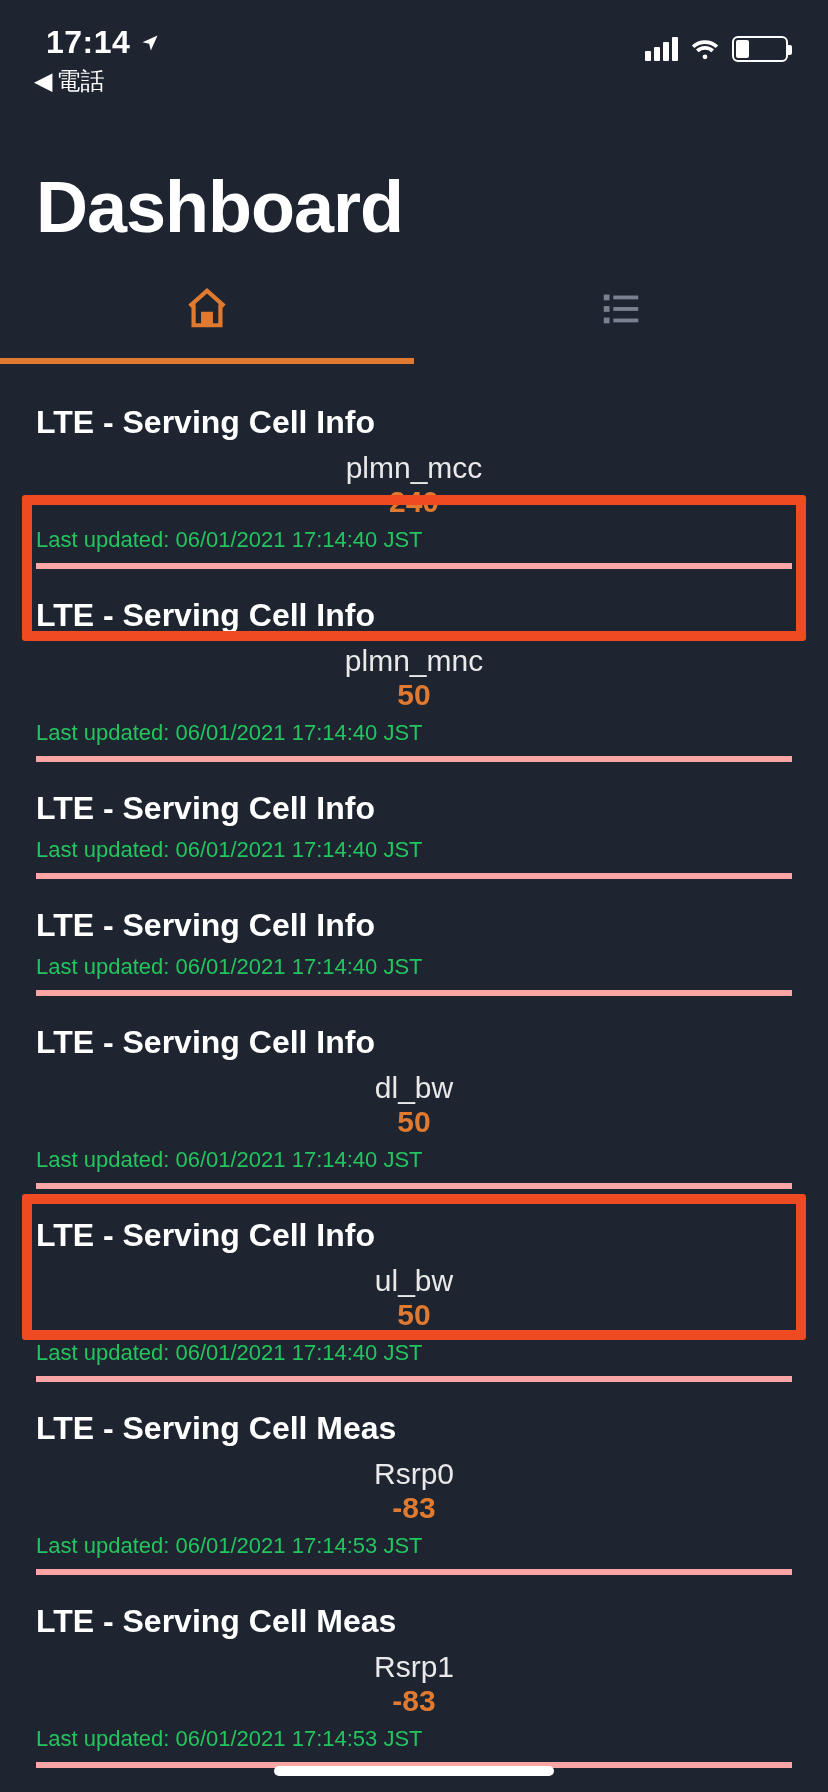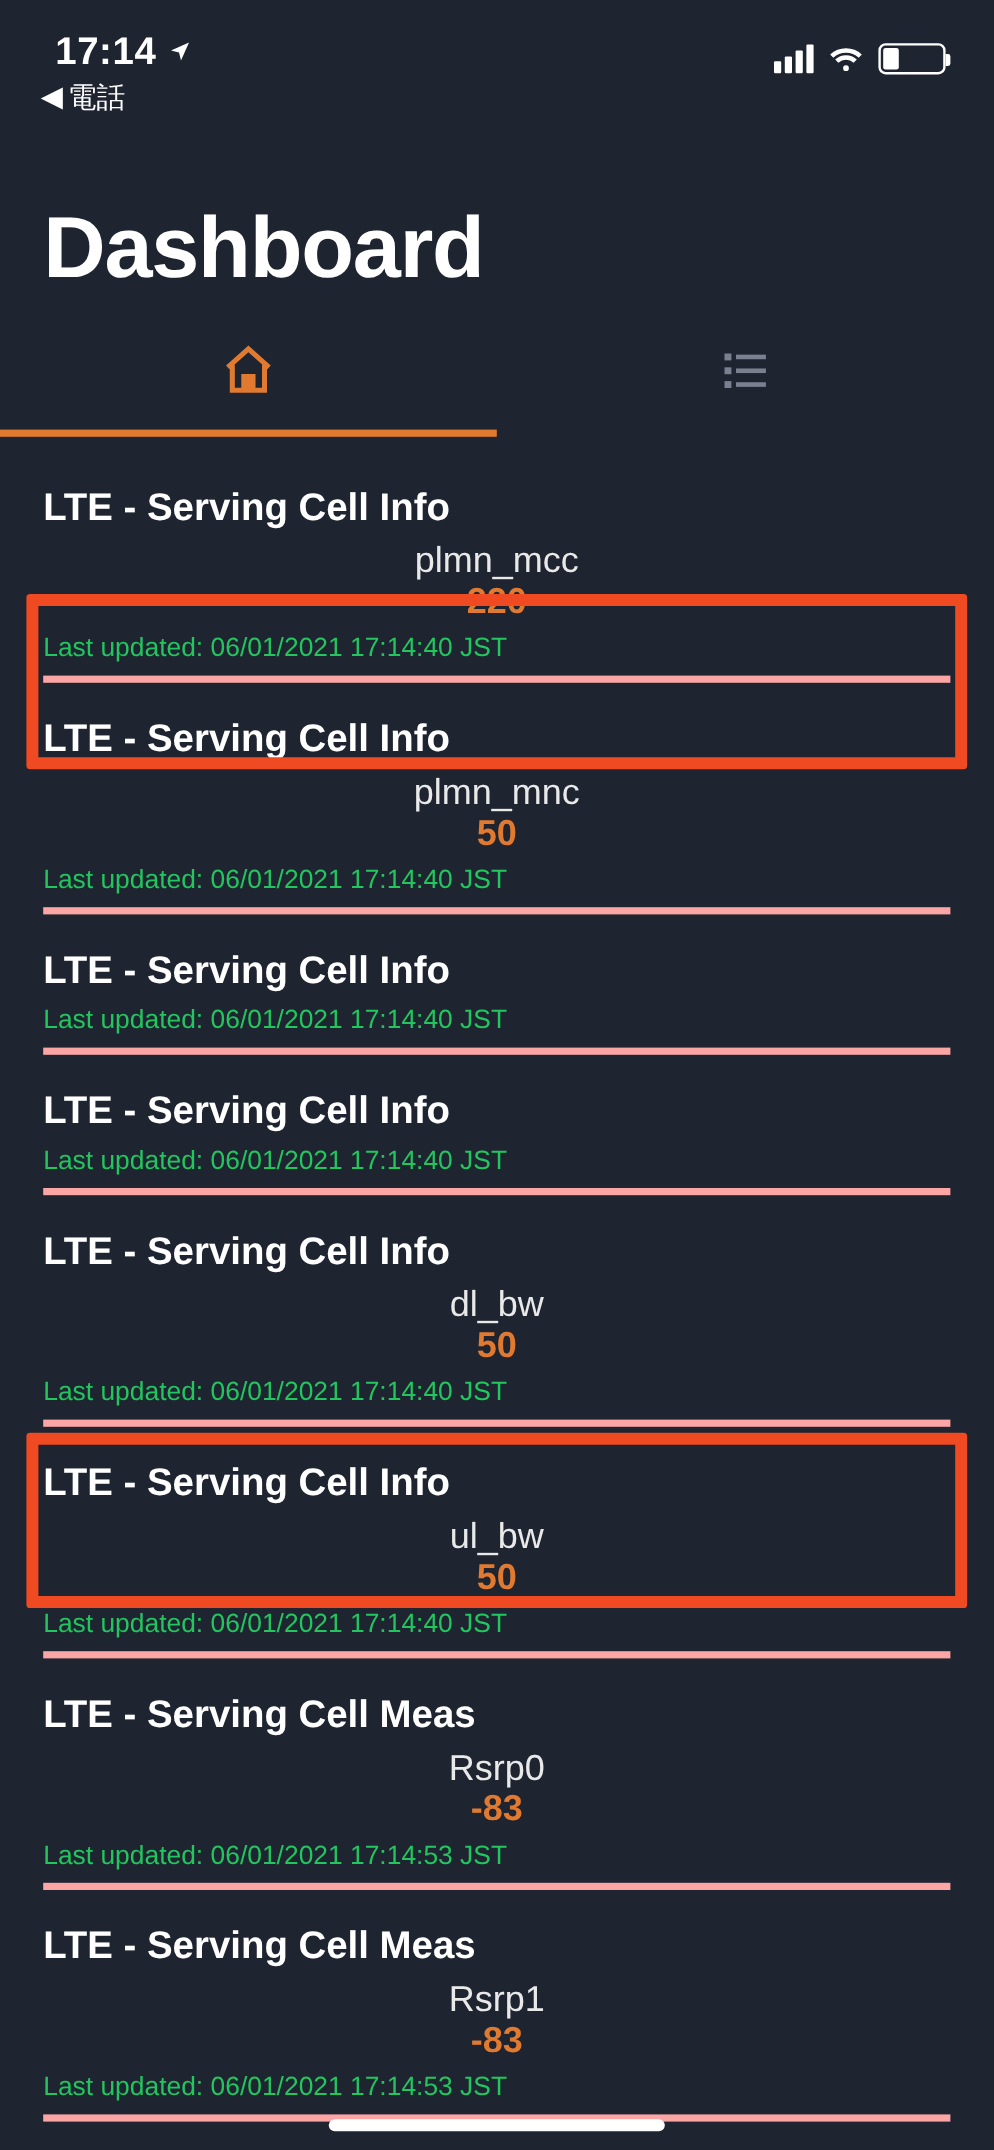--- a/index.html
+++ b/index.html
@@ -197,21 +197,21 @@
 
 <div class="highlight-box highlight-a"></div>
 <div class="highlight-box highlight-b"></div>
 
 <div class="list">
 
   <div class="list-item">
     <div class="item-title">LTE - Serving Cell Info</div>
     <div class="item-row">
       <span class="item-param">plmn_mcc</span>
-      <span class="item-value">220</span>
+      <span class="item-value">240</span>
     </div>
     <div class="item-updated"><span>Last updated: </span><span>06/01/2021 17:14:40 JST</span></div>
   </div>
 
   <div class="list-item">
     <div class="item-title">LTE - Serving Cell Info</div>
     <div class="item-row">
       <span class="item-param">plmn_mnc</span>
       <span class="item-value">50</span>
     </div>

